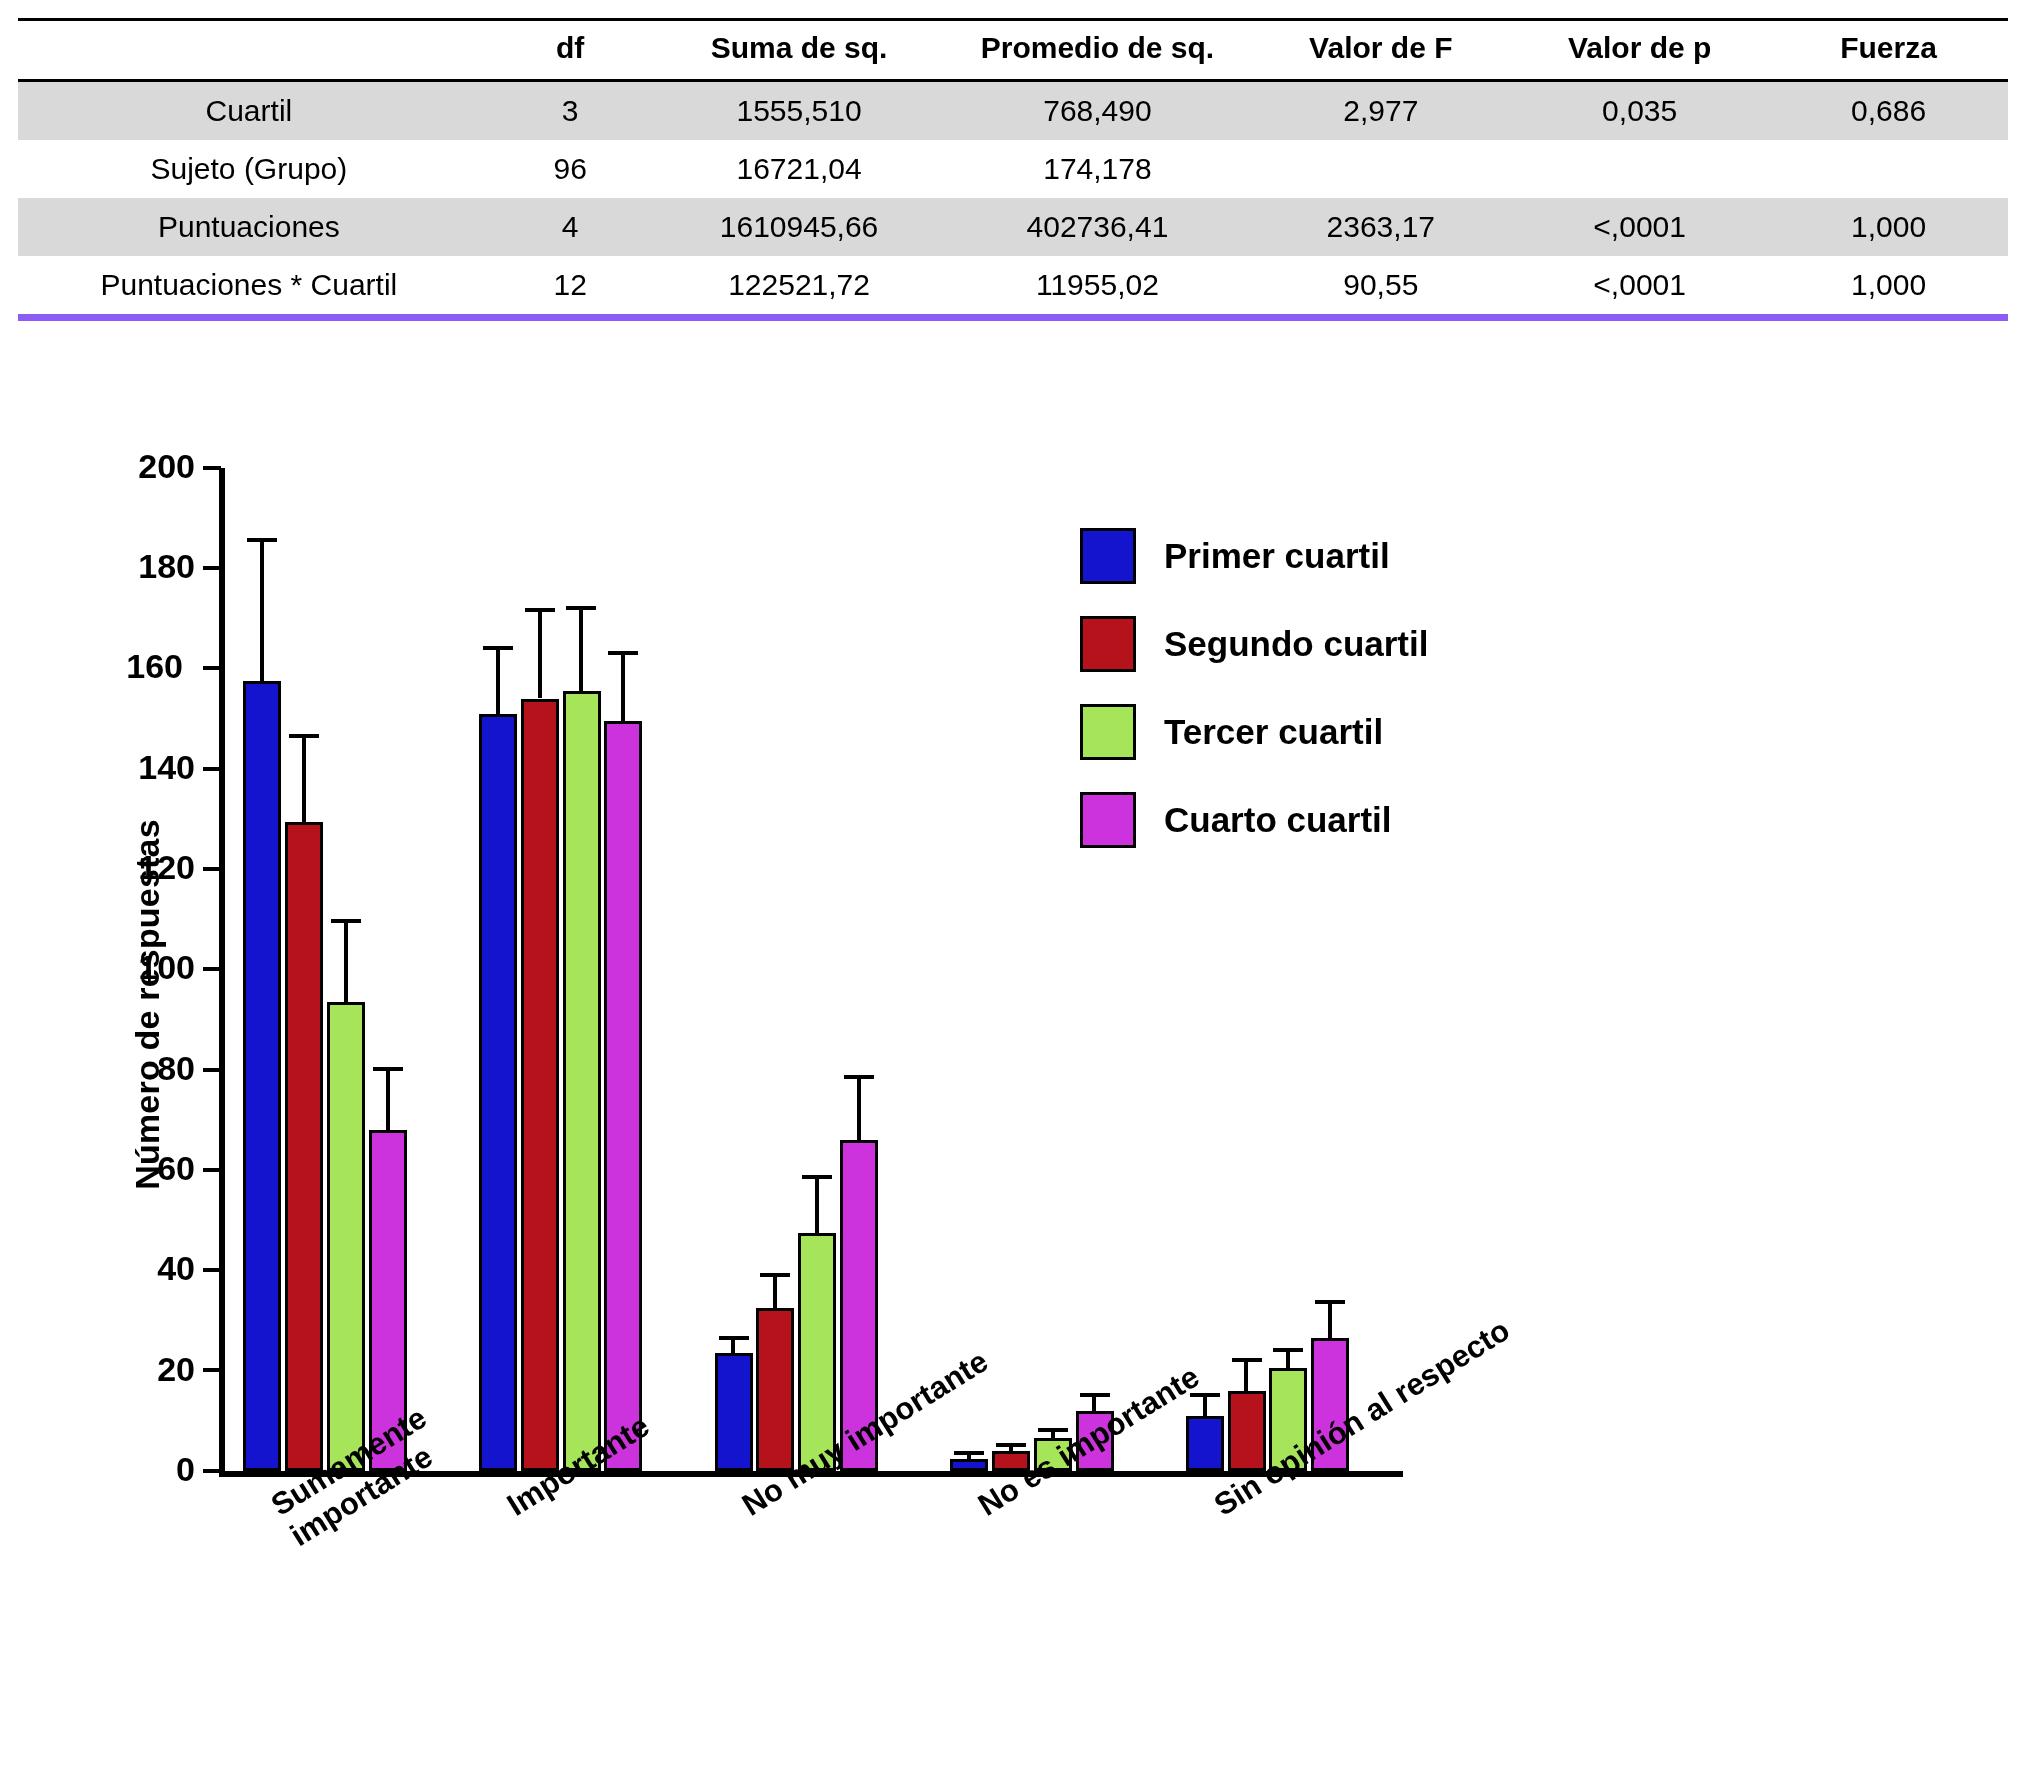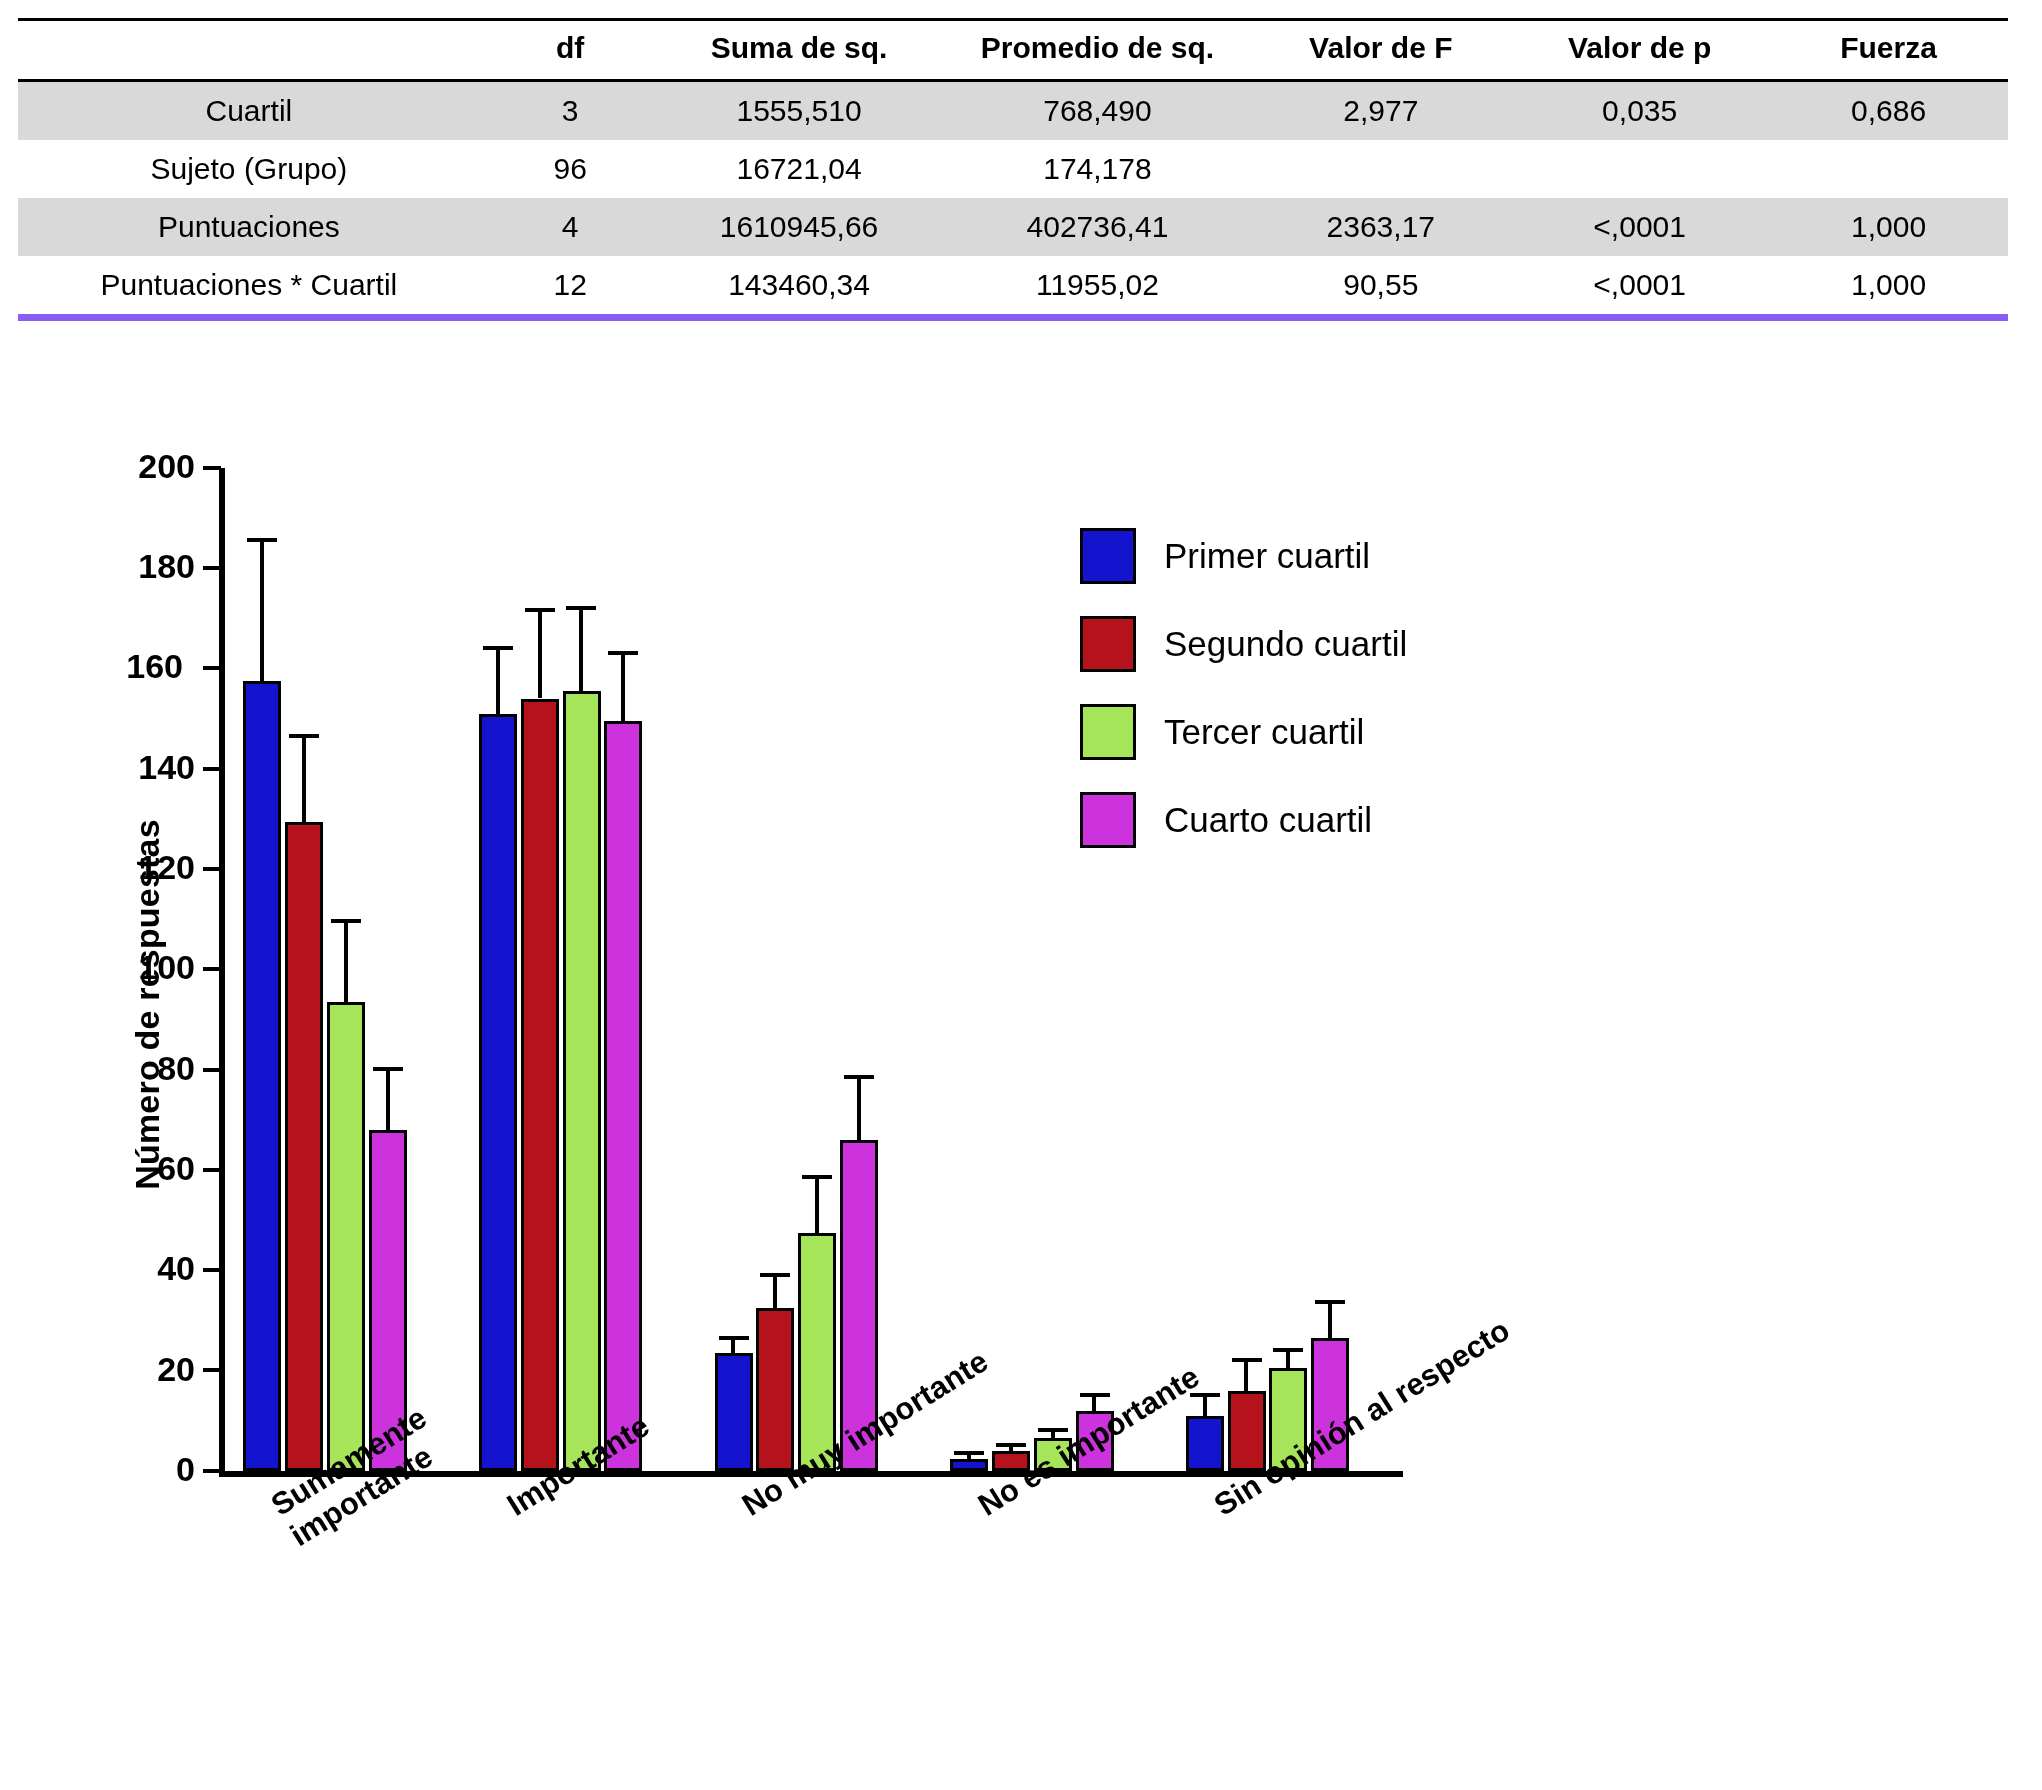--- a/index.html
+++ b/index.html
@@ -159,21 +159,21 @@
   }
   .legend-swatch {
     width: 56px;
     height: 56px;
     border: 3px solid #000;
     box-sizing: border-box;
     margin-right: 28px;
   }
   .legend-label {
     font-size: 35px;
-    font-weight: normal;
+    font-weight: bold;
   }
 </style>
 </head>
 <body>
 
 <div id="anova-table-wrap">
   <table class="anova">
     <colgroup>
       <col class="c-label">
         <col class="c-df">
@@ -218,21 +218,21 @@
         <td>4</td>
         <td>1610945,66</td>
         <td>402736,41</td>
         <td>2363,17</td>
         <td>&lt;,0001</td>
         <td>1,000</td>
       </tr>
       <tr class="last">
         <td class="rowlabel">Puntuaciones * Cuartil</td>
         <td>12</td>
-        <td>143460,34</td>
+        <td>122521,72</td>
         <td>11955,02</td>
         <td>90,55</td>
         <td>&lt;,0001</td>
         <td>1,000</td>
       </tr>
     </tbody>
   </table>
 </div>
 
 <div id="chart">

